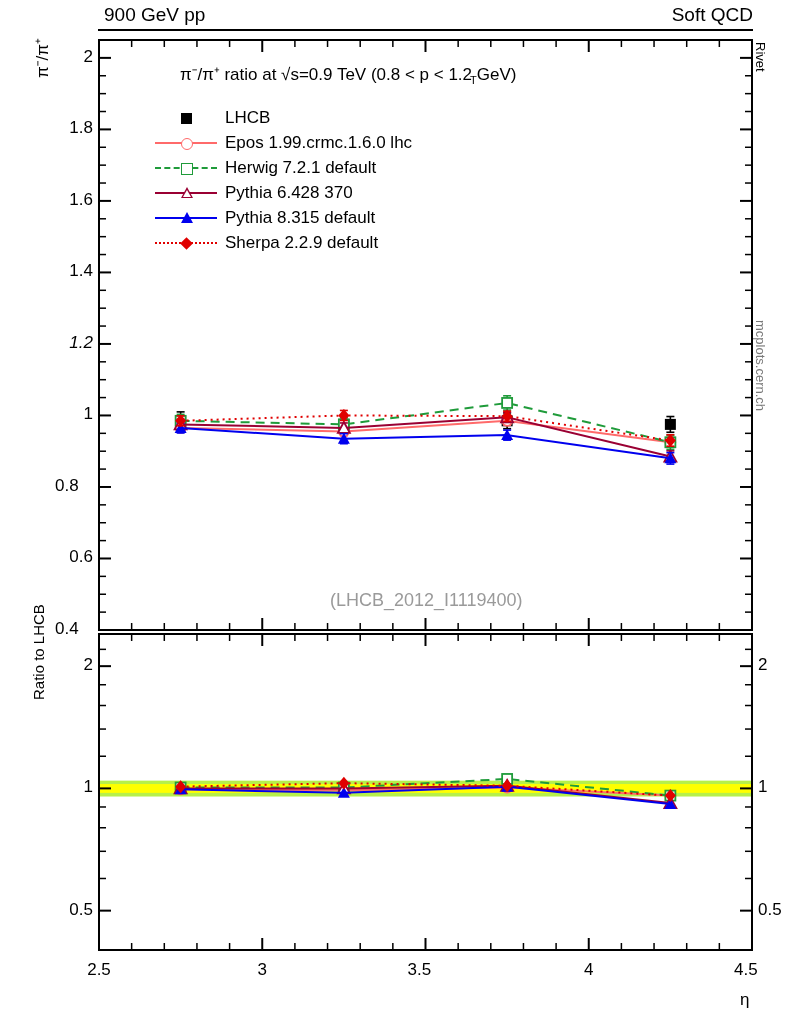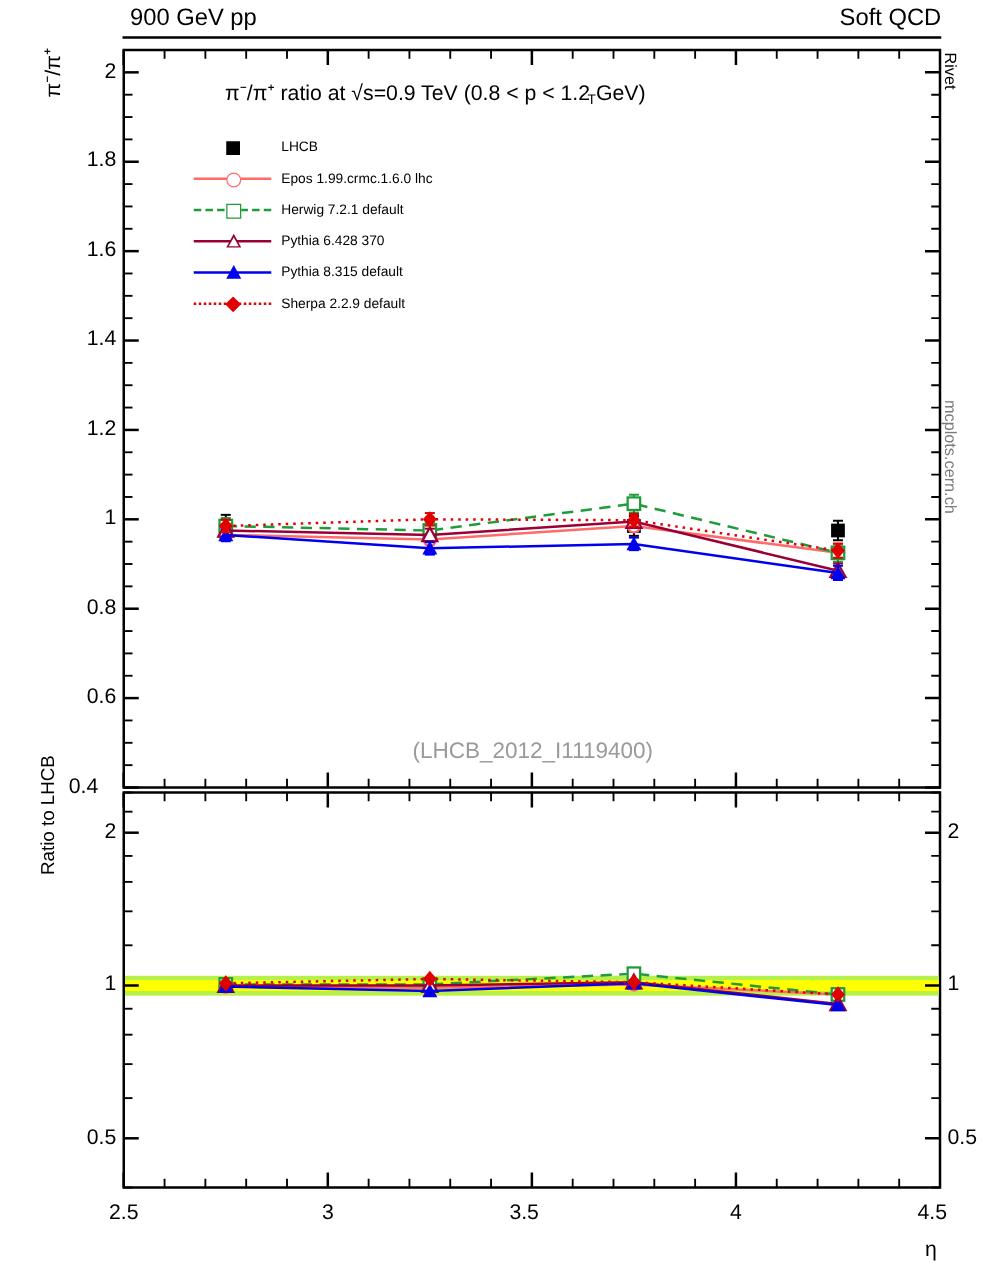--- a/index.html
+++ b/index.html
@@ -16,21 +16,21 @@
   #hdr-rule{position:absolute;left:98px;top:29px;width:655px;height:2px;background:#000;}
 
   
   #main-frame{position:absolute;left:98px;top:39px;width:655px;height:592px;border:2px solid #000;box-sizing:border-box;background:#fff;}
   
   #ratio-frame{position:absolute;left:98px;top:633px;width:655px;height:318px;border:2px solid #000;box-sizing:border-box;background:#fff;}
 
   .legend{position:absolute;left:155px;top:105px;font-size:15px;}
   .legend-row{display:flex;align-items:center;height:25px;}
   .legend-mark{width:62px;height:18px;position:relative;margin-right:8px;}
-  .legend-label{font-size:11px;}
+  .legend-label{font-size:17px;}
 
   .lm-line{position:absolute;left:0;top:8px;width:62px;height:0;border-top-width:2px;border-top-style:solid;}
   .lm-sym{position:absolute;left:26px;top:3px;width:12px;height:12px;}
 
   .sq{width:11px;height:11px;background:#000;}
   .circ-open{width:10px;height:10px;border:1.6px solid #ff6a6a;border-radius:50%;background:#fff;}
   .sq-open{width:10px;height:10px;border:1.6px solid #1f9b3a;background:#fff;}
   .tri-open{width:0;height:0;border-left:6px solid transparent;border-right:6px solid transparent;border-bottom:11px solid #9a0033;}
   .tri-open i{position:absolute;left:-4px;top:3px;width:0;height:0;border-left:4px solid transparent;border-right:4px solid transparent;border-bottom:7px solid #fff;}
   .tri-filled{width:0;height:0;border-left:6px solid transparent;border-right:6px solid transparent;border-bottom:11px solid #0000ee;}
@@ -431,23 +431,23 @@
         <polygon points="180.625,780.1453863654283 186.125,786.6453863654283 180.625,793.1453863654283 175.125,786.6453863654283" fill="#e00000"></polygon>
         <polygon points="343.875,776.6871783497082 349.375,783.1871783497082 343.875,789.6871783497082 338.375,783.1871783497082" fill="#e00000"></polygon>
         <polygon points="507.125,779.2744564079065 512.625,785.7744564079065 507.125,792.2744564079065 501.625,785.7744564079065" fill="#e00000"></polygon>
         <polygon points="670.375,789.0997438523259 675.875,795.5997438523259 670.375,802.0997438523259 664.875,795.5997438523259" fill="#e00000"></polygon>
       </g>
   </svg>
 
   <div id="main-ylabels">
       <div class="txt ticklabel" style="left: 55px; top: 619px; width: 38px; text-align: left;">0.4</div>
       <div class="txt ticklabel" style="left: 55px; top: 547.485px; width: 38px; text-align: right;">0.6</div>
-      <div class="txt ticklabel" style="left: 55px; top: 475.97px; width: 38px; text-align: right;">0.8</div>
+      <div class="txt ticklabel" style="left: 55px; top: 475.97px; width: 38px; ">0.8</div>
       <div class="txt ticklabel" style="left: 55px; top: 404.455px; width: 38px; text-align: right;">1</div>
-      <div class="txt ticklabel" style="left: 55px; top: 332.939px; width: 38px; text-align: right;">1.2</div>
+      <div class="txt ticklabel" style="left: 55px; top: 332.939px; width: 38px; text-align: right; font-style: italic;">1.2</div>
       <div class="txt ticklabel" style="left: 55px; top: 261.424px; width: 38px; text-align: right;">1.4</div>
       <div class="txt ticklabel" style="left: 55px; top: 189.909px; width: 38px; text-align: right;">1.6</div>
       <div class="txt ticklabel" style="left: 55px; top: 118.394px; width: 38px; text-align: right;">1.8</div>
       <div class="txt ticklabel" style="left: 55px; top: 46.8788px; width: 38px; text-align: right;">2</div>
     </div>
   <div id="ratio-ylabels">
       <div class="txt ticklabel" style="left: 50px; top: 899.646px; width: 43px; text-align: right;">0.5</div>
       <div class="txt ticklabel" style="left: 50px; top: 777.4px; width: 43px; text-align: right;">1</div>
       <div class="txt ticklabel" style="left: 50px; top: 655.155px; width: 43px; text-align: right;">2</div>
     </div>

